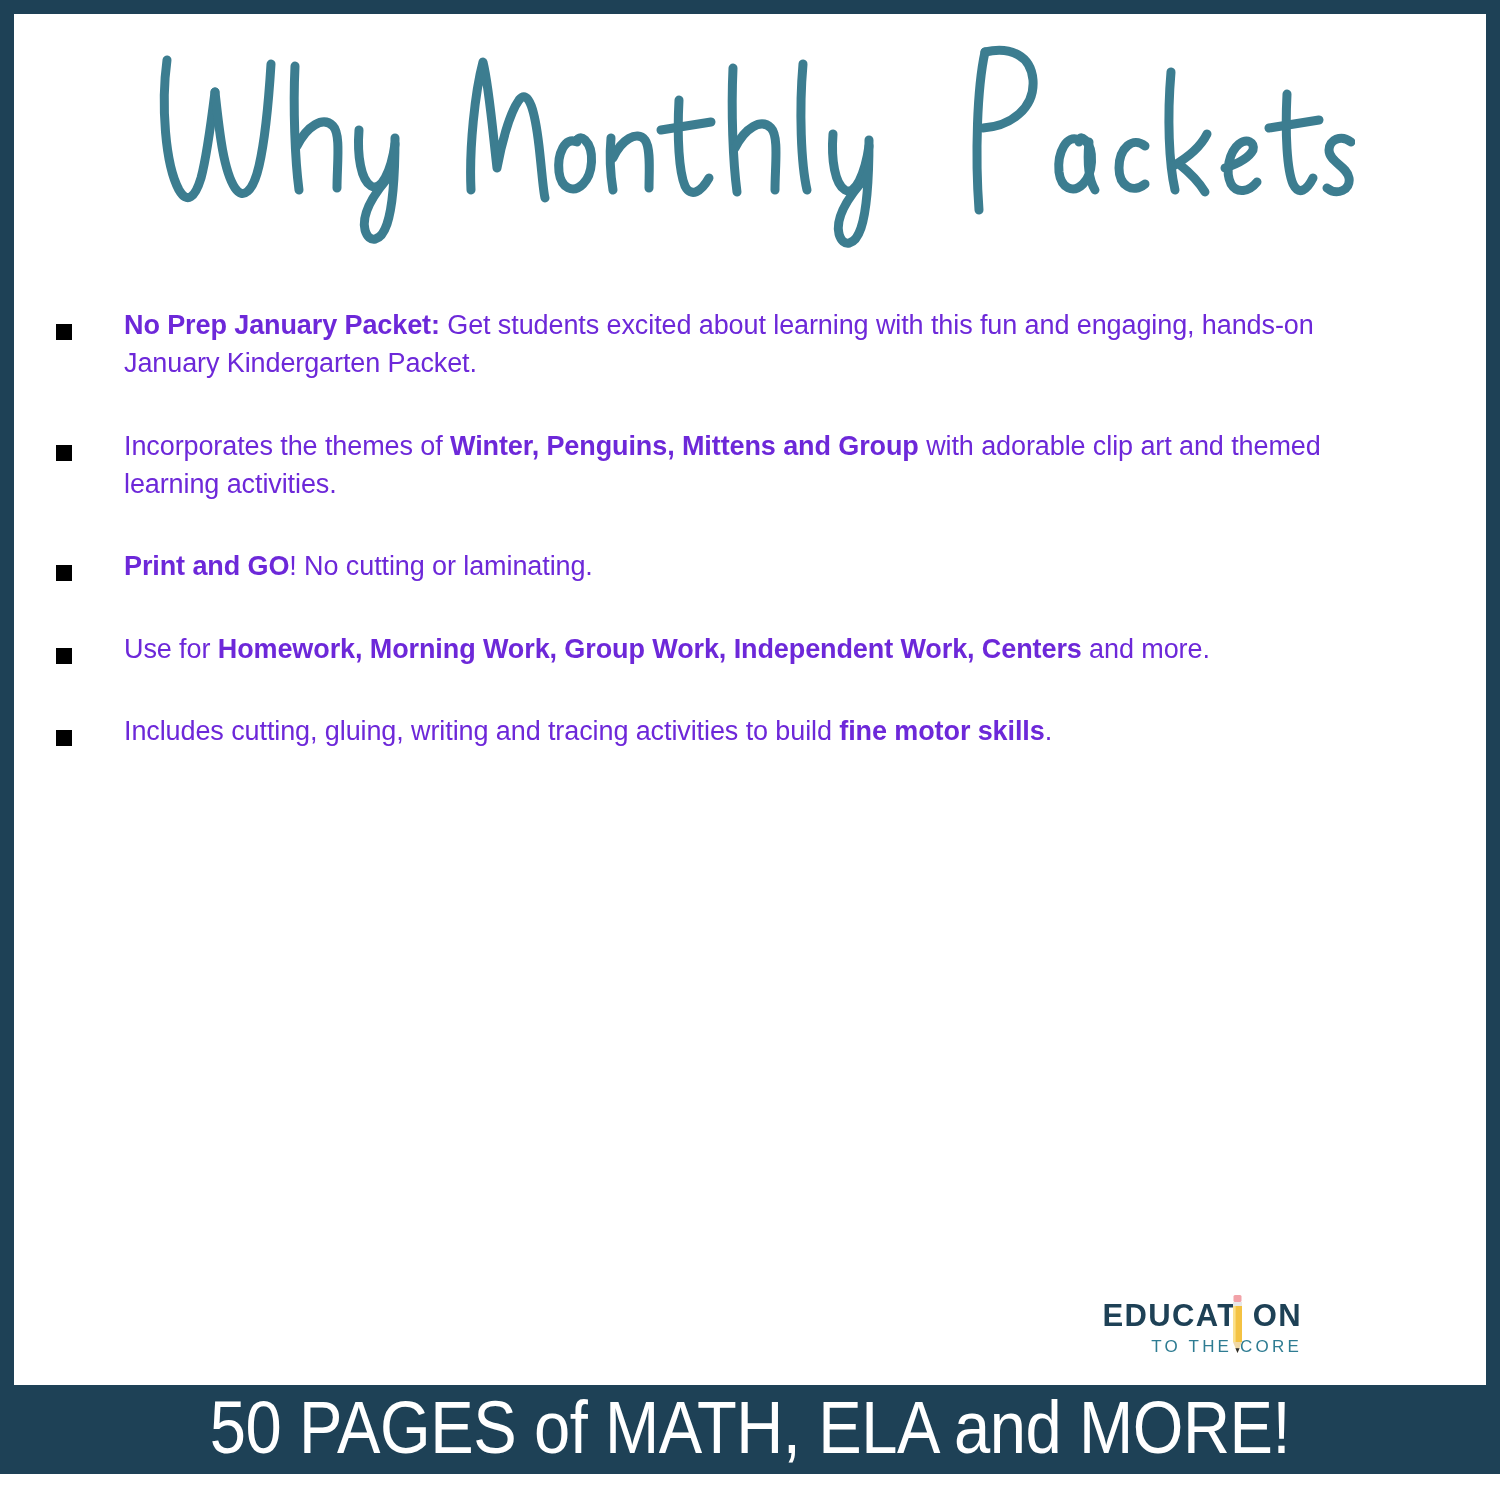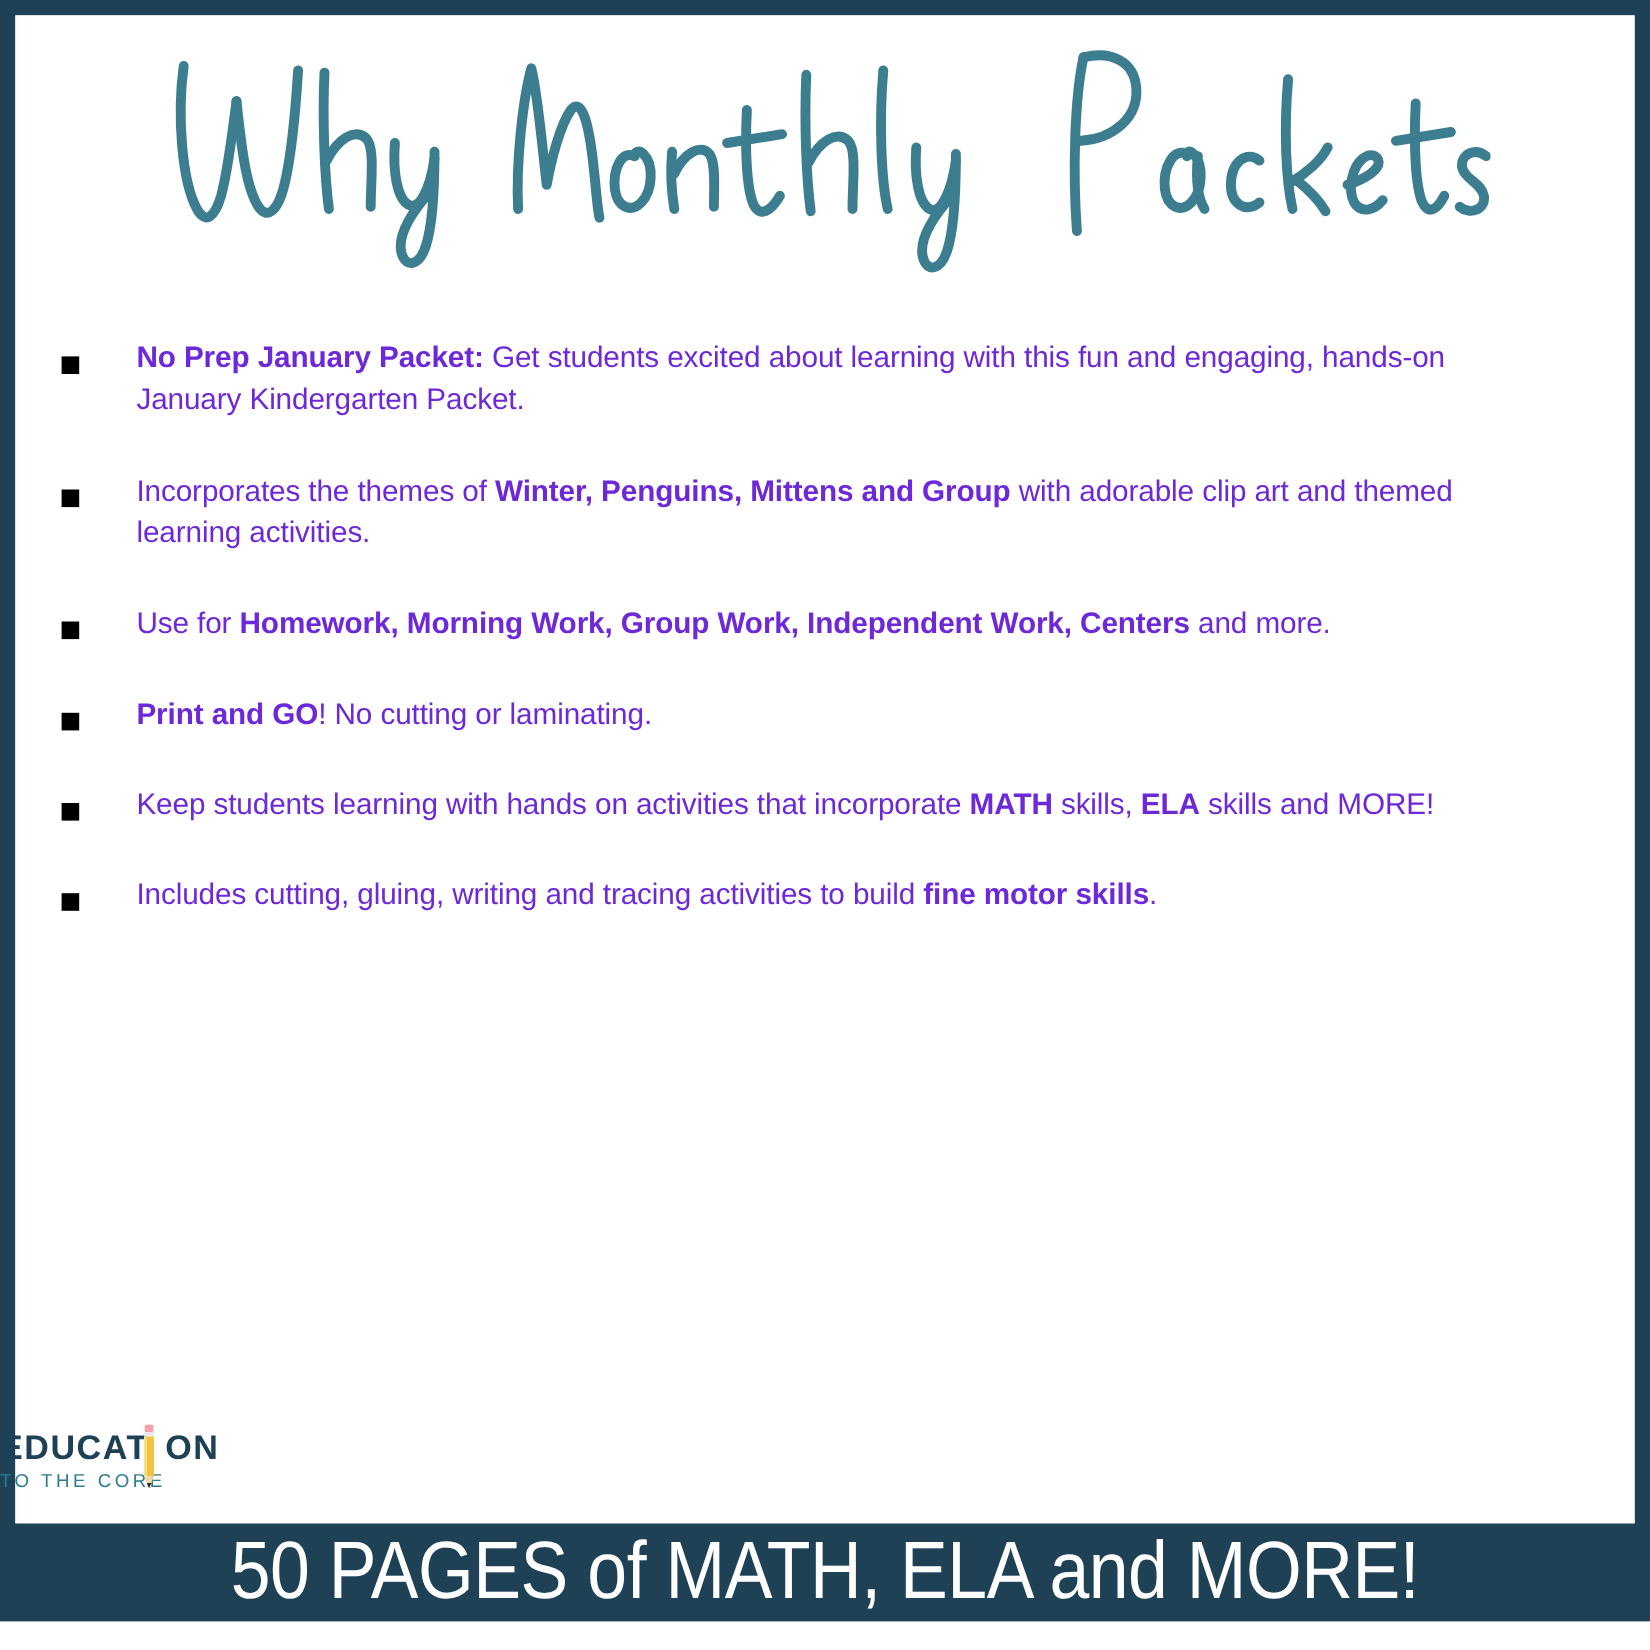--- a/index.html
+++ b/index.html
@@ -78,21 +78,21 @@
     font-weight: 400;
   }
   .bullet-text b { font-weight: 700; }
 
   
   .logo {
     position: absolute;
     left: 0;
     top: 1300px;
     width: 1302px;
-    text-align: left;
+    text-align: right;
   }
   .logo-inner {
     display: inline-block;
     position: relative;
     line-height: 1;
   }
   .logo-line1 {
     font-family: "Liberation Sans", sans-serif;
     font-weight: 700;
     font-size: 31px;
@@ -220,37 +220,31 @@
     <div class="bullet-row">
       <span class="bullet-marker"></span>
       <div class="bullet-text">
         <span>Incorporates the themes of </span><b>Winter, Penguins, Mittens and Group</b><span> with adorable clip art and themed learning activities.</span>
       </div>
     </div>
 
     <div class="bullet-row">
       <span class="bullet-marker"></span>
       <div class="bullet-text">
+        <b>Print and GO</b><span>! No cutting or laminating.</span>
+      </div>
+    </div>
+
+    <div class="bullet-row">
+      <span class="bullet-marker"></span>
+      <div class="bullet-text">
         <span>Use for </span><b>Homework, Morning Work, Group Work, Independent Work, Centers</b><span> and more.</span>
       </div>
     </div>
 
-    <div class="bullet-row">
-      <span class="bullet-marker"></span>
-      <div class="bullet-text">
-        <b>Print and GO</b><span>! No cutting or laminating.</span>
-      </div>
-    </div>
-
-    <div class="bullet-row">
-      <span class="bullet-marker"></span>
-      <div class="bullet-text">
-        <span>Keep students learning with hands on activities that incorporate </span><b>MATH</b><span> skills, </span><b>ELA</b><span> skills and MORE!</span>
-      </div>
-    </div>
 
     <div class="bullet-row">
       <span class="bullet-marker"></span>
       <div class="bullet-text">
         <span>Includes cutting, gluing, writing and tracing activities to build </span><b>fine motor skills</b><span>.</span>
       </div>
     </div>
 
   </div>
 

